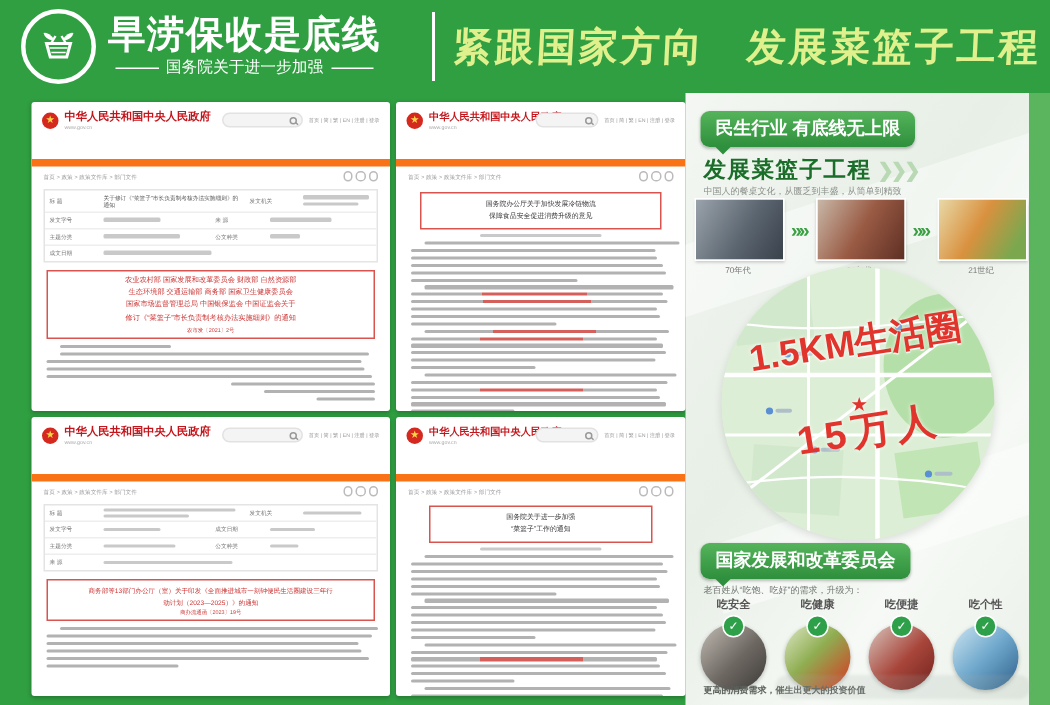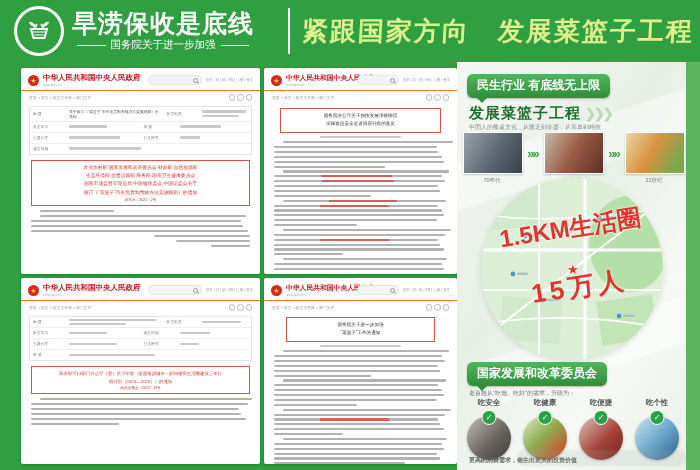--- a/index.html
+++ b/index.html
@@ -22,21 +22,21 @@
   
   .main{position:absolute;left:0;top:62px;width:700px;height:408px;background:#2f9f41;}
 
   
   .card{position:absolute;background:#fff;border-radius:2px;box-shadow:0 1px 3px rgba(0,0,0,.25);overflow:hidden;}
   .card1{left:21px;top:6px;width:239px;height:206px;}
   .card2{left:264px;top:6px;width:193px;height:206px;}
   .card3{left:21px;top:216px;width:239px;height:186px;}
   .card4{left:264px;top:216px;width:193px;height:186px;}
 
-  .gov-top{display:flex;align-items:center;padding:5px 7px 3px;border-bottom:1px solid #f97316;}
+  .gov-top{display:flex;align-items:center;padding:5px 7px 19px;border-bottom:5px solid #f97316;}
   .emblem{width:11px;height:11px;border-radius:50%;background:#d5281e;color:#f7d347;font-size:7px;
           line-height:11px;text-align:center;flex:0 0 auto;}
   .gov-tt{margin-left:4px;min-width:0;}
   .gov-title{color:#c3161c;font-weight:bold;font-size:7.5px;white-space:nowrap;}
   .gov-url{color:#aaa;font-size:3.5px;}
   .gov-search{margin-left:auto;width:52px;height:8px;background:#f4f4f4;border:1px solid #e2e2e2;
               border-radius:5px;position:relative;flex:0 0 auto;}
   .mag{position:absolute;right:3px;top:1.5px;width:3px;height:3px;border:1px solid #999;border-radius:50%;}
   .mag:after{content:"";position:absolute;left:3px;top:3px;width:2px;height:1px;background:#999;transform:rotate(45deg);}
   .gov-links{font-size:3.5px;color:#999;margin-left:4px;white-space:nowrap;flex:0 0 auto;}

